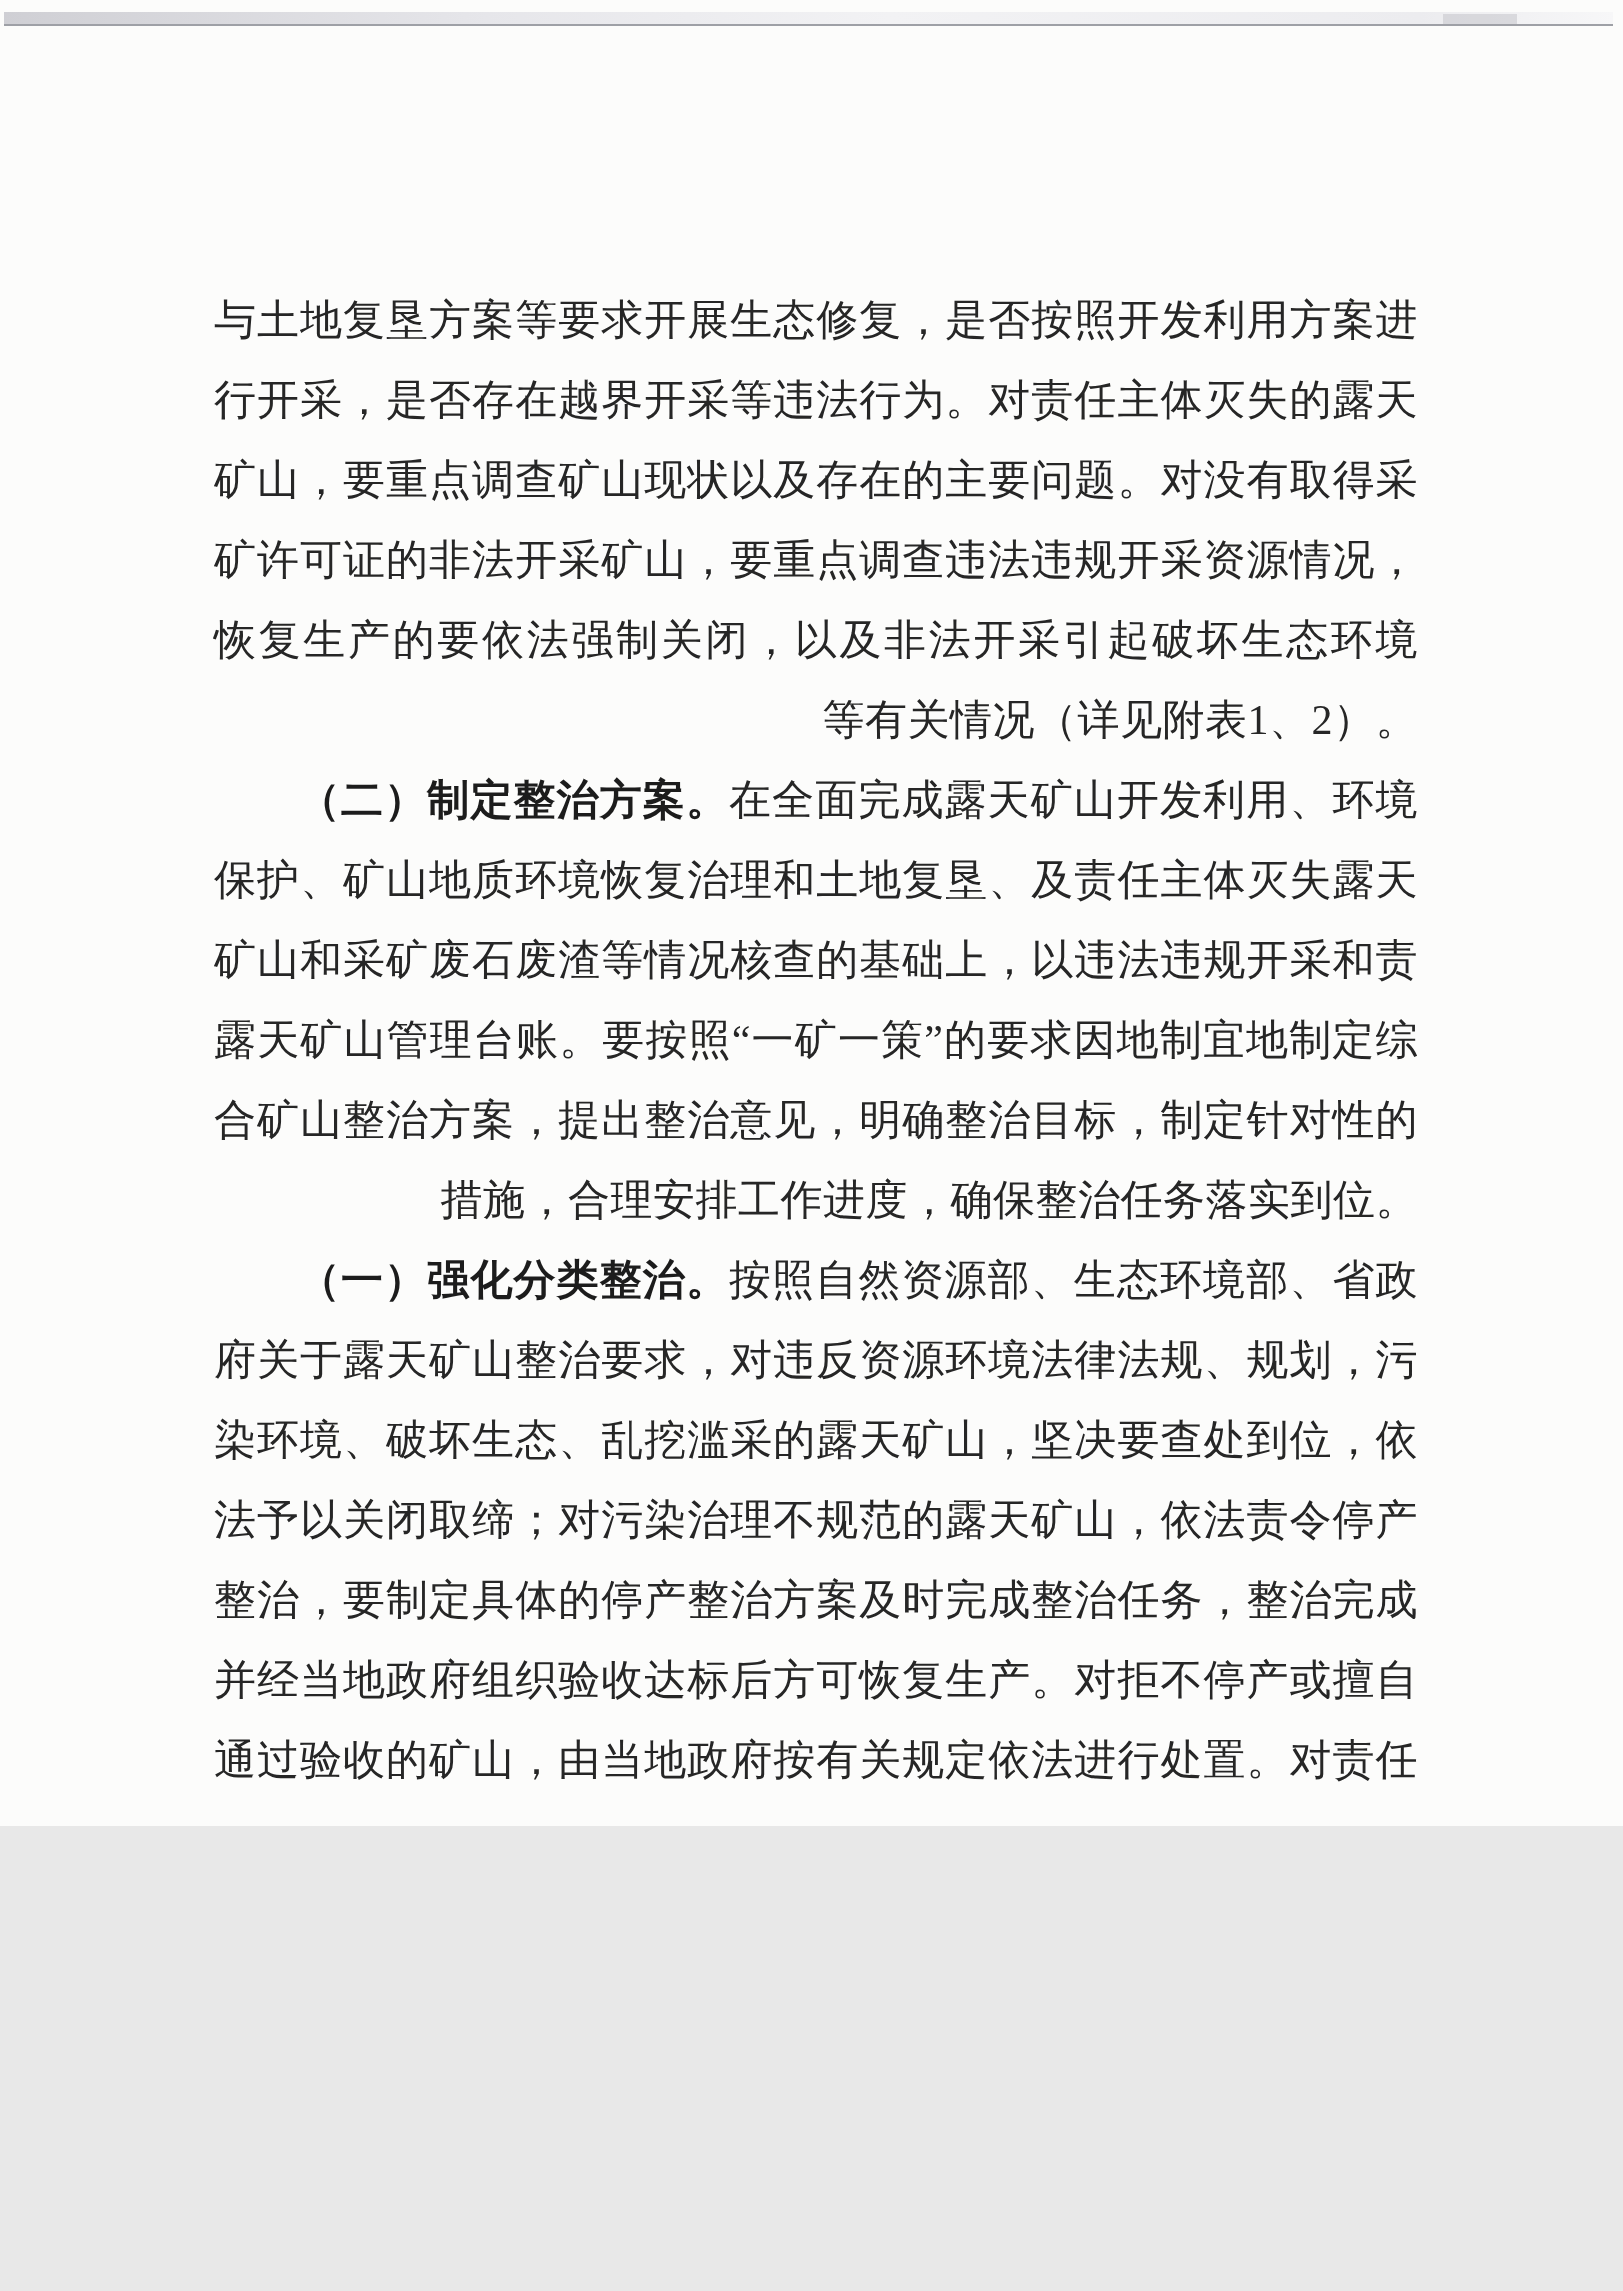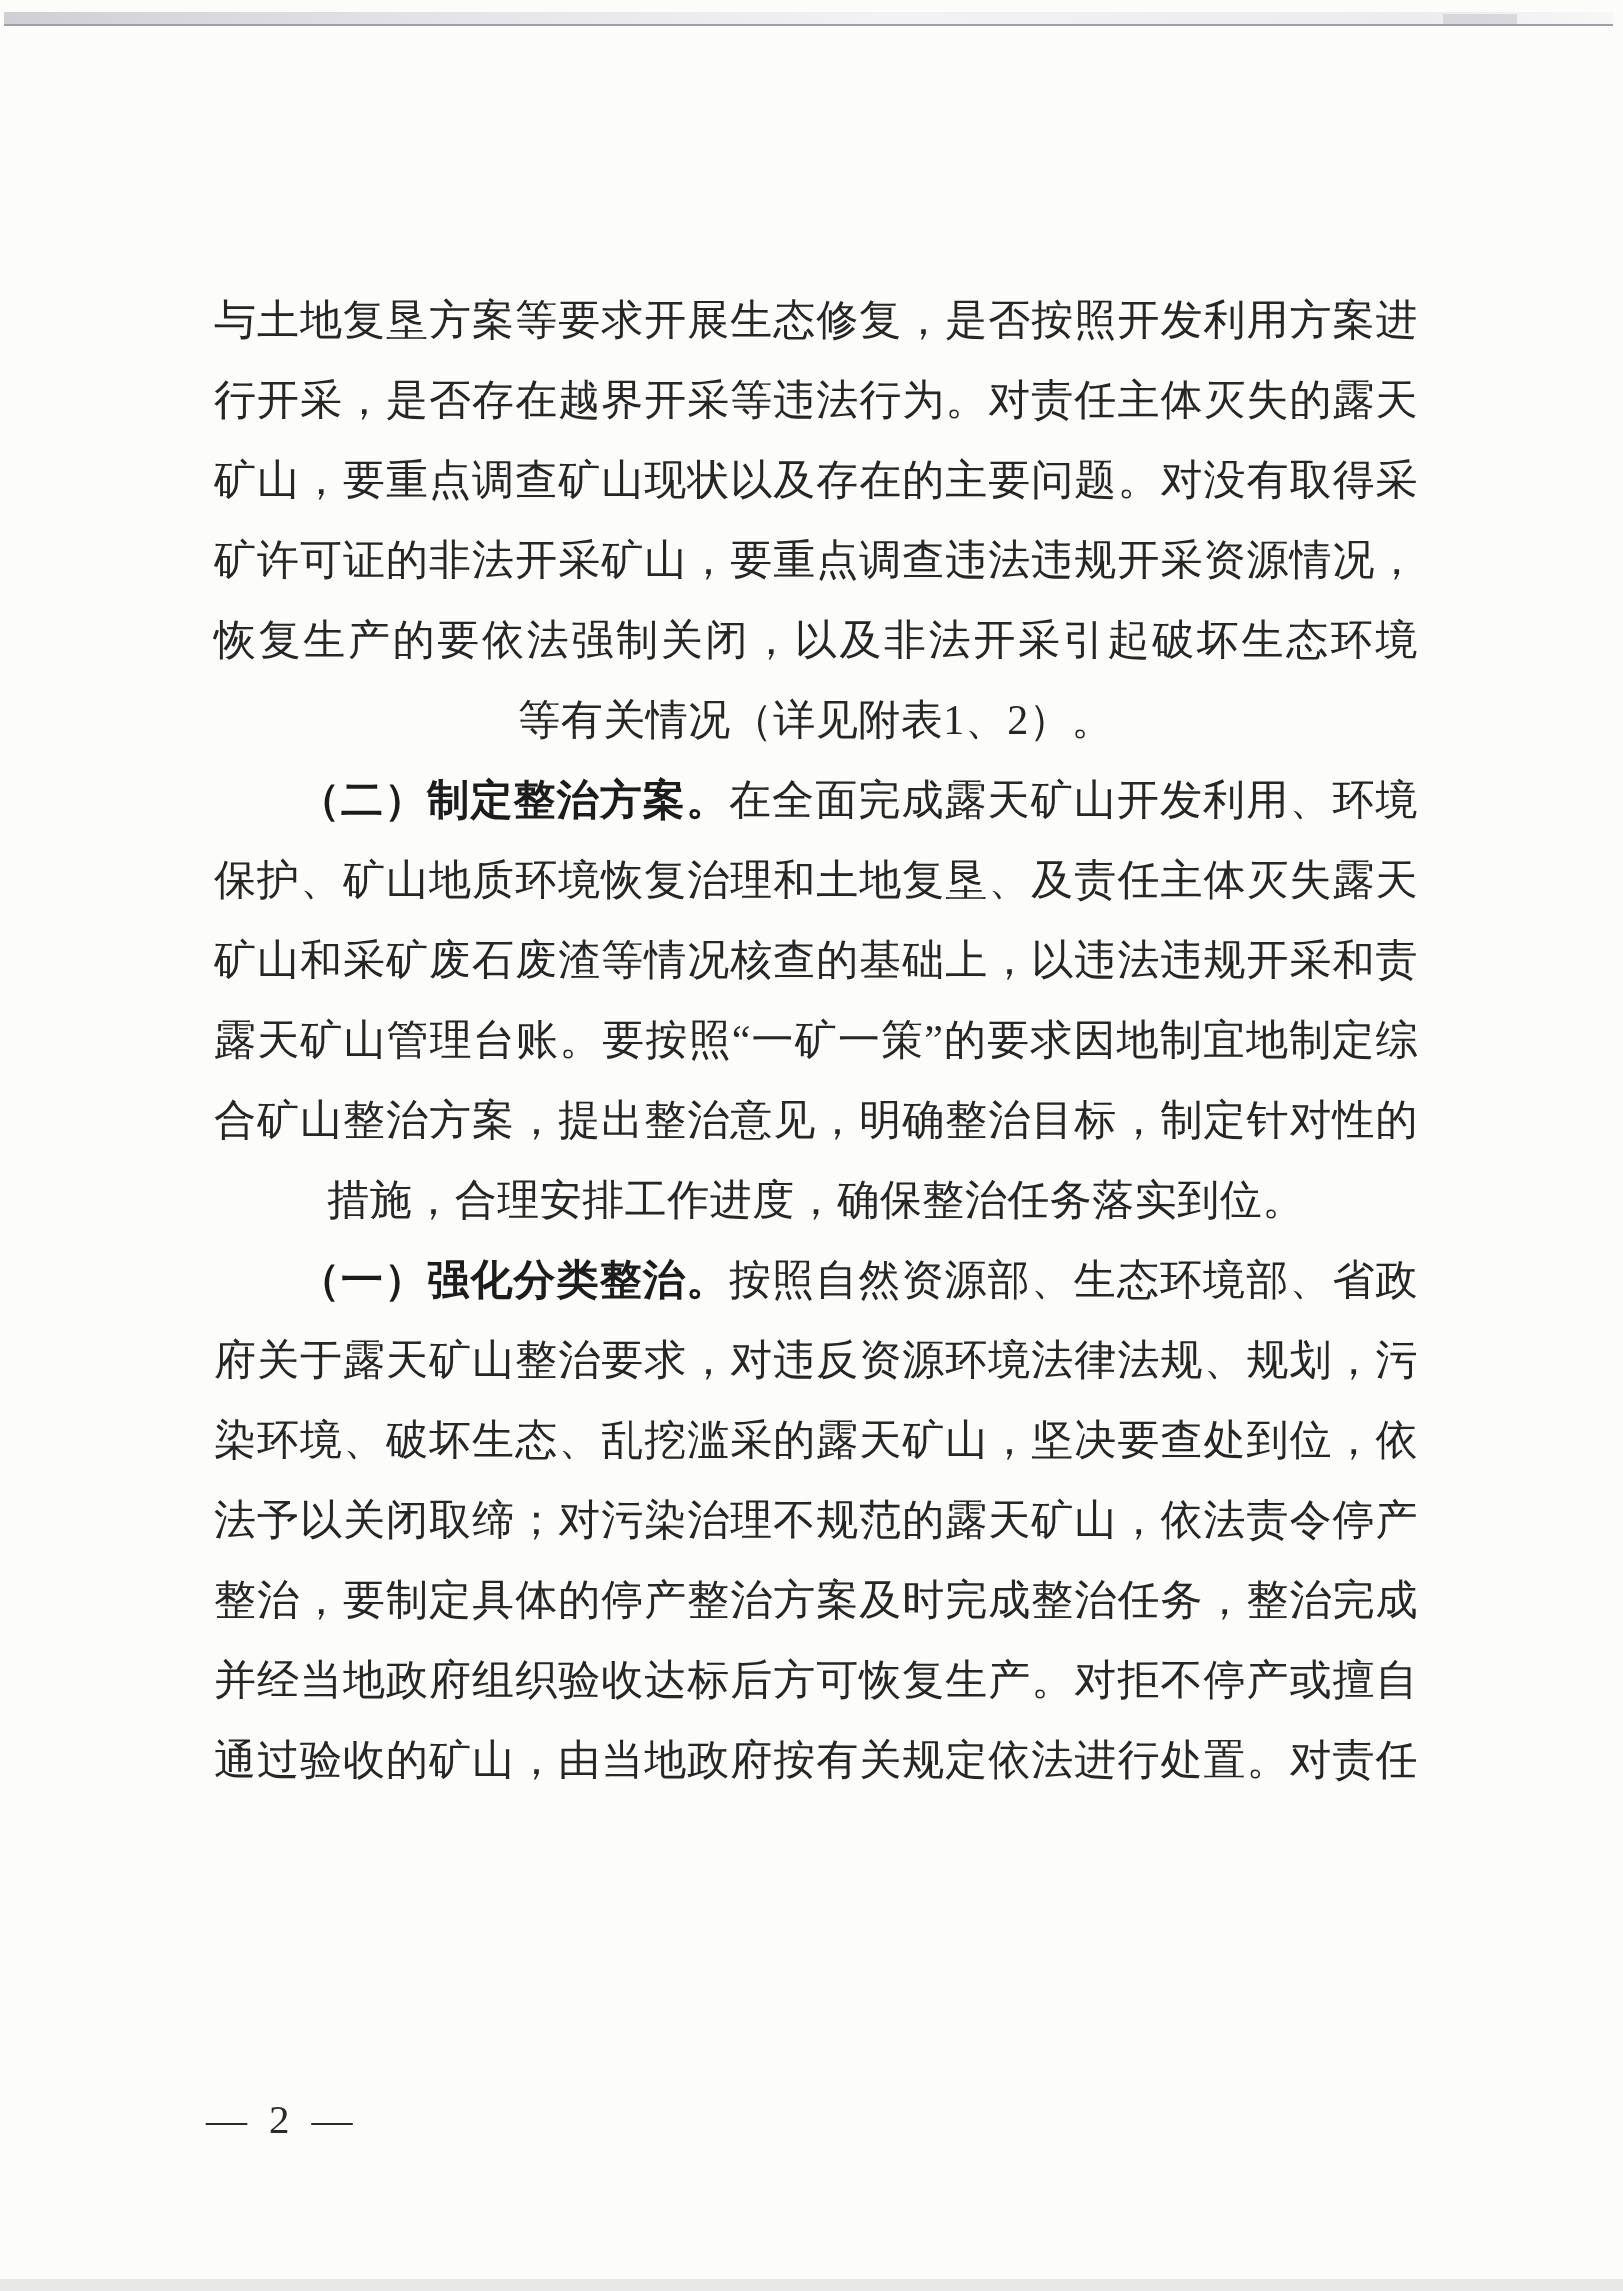--- a/index.html
+++ b/index.html
@@ -1,20 +1,20 @@
 <!DOCTYPE html>
 <html><head>
 <meta charset="utf-8">
 <style>
   html,body{margin:0;padding:0;}
   body{background:#e8e8e8;}
   .page{
     position:relative;
     width:1623px;
-    height:2279px;
+    height:1826px;
     margin:0 auto;
     background:#fcfcfb;
     overflow:hidden;
     font-family:"Liberation Serif","DejaVu Serif",serif;
     color:#262626;
   }
   
   .scan-band{
     position:absolute;
     top:11.8px;left:3.9px;
@@ -35,21 +35,21 @@
     top:280px;
     width:1204px;
   }
   .line{
     height:80px;
     line-height:80px;
     font-size:42px;
     letter-spacing:0.5px;
     white-space:nowrap;
     color:#262626;
-    text-align:center;
+    text-align:right;
   }
   .line.justify{
     white-space:normal;
     text-align:justify;
     text-align-last:justify;
   }
   .line.indent{
     text-indent:84px;
   }
   .line .lead{

